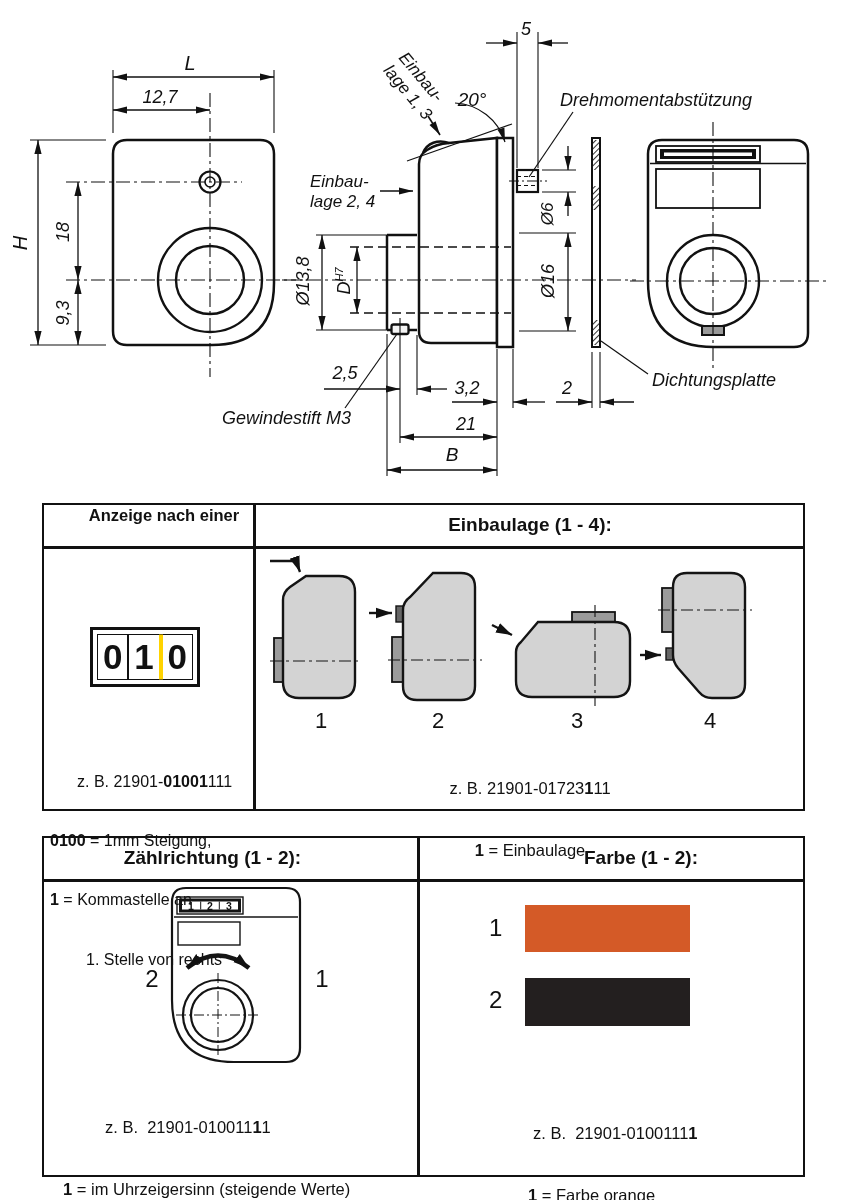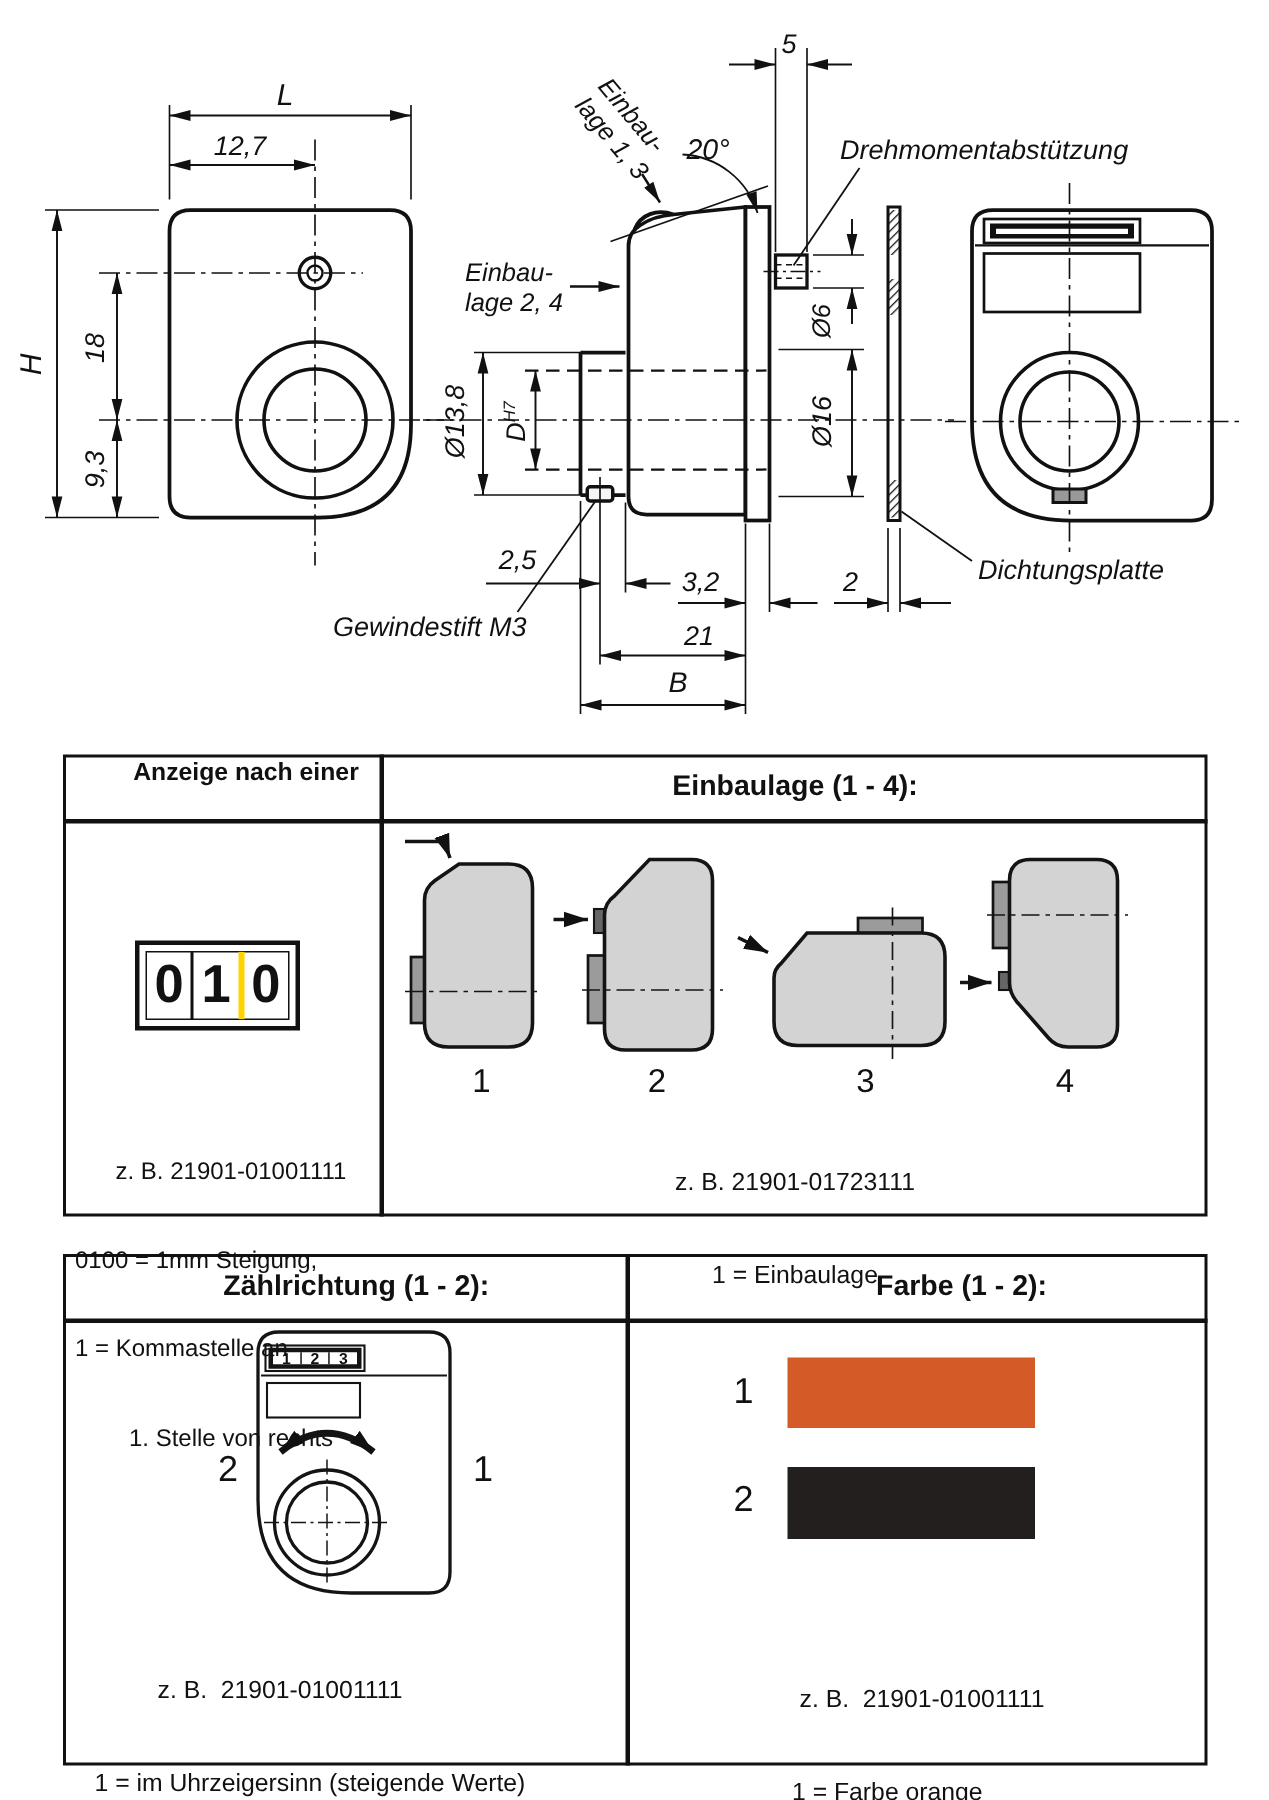--- a/index.html
+++ b/index.html
@@ -4,21 +4,21 @@
 <style>
   html,body{margin:0;padding:0;background:#fff;}
   #page{position:relative;width:846px;height:1200px;background:#fff;overflow:hidden;
         font-family:"Liberation Sans",sans-serif;color:#111;}
   .abs{position:absolute;}
   .box{position:absolute;border:2.5px solid #111;box-sizing:border-box;}
   .vline{position:absolute;width:2.5px;background:#111;}
   .hline{position:absolute;height:2.5px;background:#111;}
   .hdr{position:absolute;font-weight:bold;font-size:19px;line-height:19.5px;text-align:center;}
   .code{position:absolute;font-size:16.5px;line-height:20.5px;white-space:pre;}
-  .code b{font-weight:normal;}
+  .code b{font-weight:bold;}
   .ctr{text-align:center;}
   svg text{fill:#111;}
   .dim{font-style:italic;}
   
   #counter{position:absolute;left:90px;top:627px;width:110px;height:60px;border:3.5px solid #111;box-sizing:border-box;background:#fff;}
   #counter-inner{position:absolute;left:4px;top:4px;right:4px;bottom:4px;border:1.5px solid #111;display:flex;}
   .cd{flex:1;display:flex;align-items:center;justify-content:center;font-size:35px;font-weight:bold;transform:scaleY(1.02);}
   .cd.c1{border-right:2px solid #111;}
   .cd.c2{border-right:4px solid #ffd300;}
   .swatch{position:absolute;width:165px;height:47px;}
@@ -272,21 +272,21 @@
 
   <div class="code ctr" style="left:255px;top:737px;width:550px;">
     <div><span>z. B. 21901-01723</span><b>1</b><span>11</span></div>
     <div><b>1</b><span> = Einbaulage</span></div>
   </div>
 
   <div class="box" style="left:42px;top:836px;width:763px;height:341px;"></div>
   <div class="vline" style="left:417px;top:836px;height:341px;"></div>
   <div class="hline" style="left:42px;top:879px;width:763px;"></div>
 
-  <div class="hdr" style="left:50px;top:848px;width:375px;">Zählrichtung (1 - 2):</div>
+  <div class="hdr" style="left:25px;top:848px;width:375px;">Zählrichtung (1 - 2):</div>
   <div class="hdr" style="left:417px;top:848px;width:448px;">Farbe (1 - 2):</div>
 
   <svg class="abs" style="left:100px;top:884px;" width="245" height="182" viewBox="100 884 245 182">
     <g stroke="#141414" fill="none">
       <path d="M 186 888 H 286 Q 300 888 300 902 V 1048 Q 300 1062 286 1062 H 234 Q 172 1062 172 1000 V 902 Q 172 888 186 888 Z" stroke-width="2.2"></path>
       <rect x="177" y="897" width="66" height="17" stroke-width="1.4"></rect>
       <rect x="180.5" y="900" width="59" height="11" stroke-width="3"></rect>
       <line x1="200.7" y1="901.5" x2="200.7" y2="909.5" stroke-width="1"></line>
       <line x1="219.3" y1="901.5" x2="219.3" y2="909.5" stroke-width="1"></line>
       <line x1="174" y1="917" x2="298" y2="917" stroke-width="1.4"></line>

